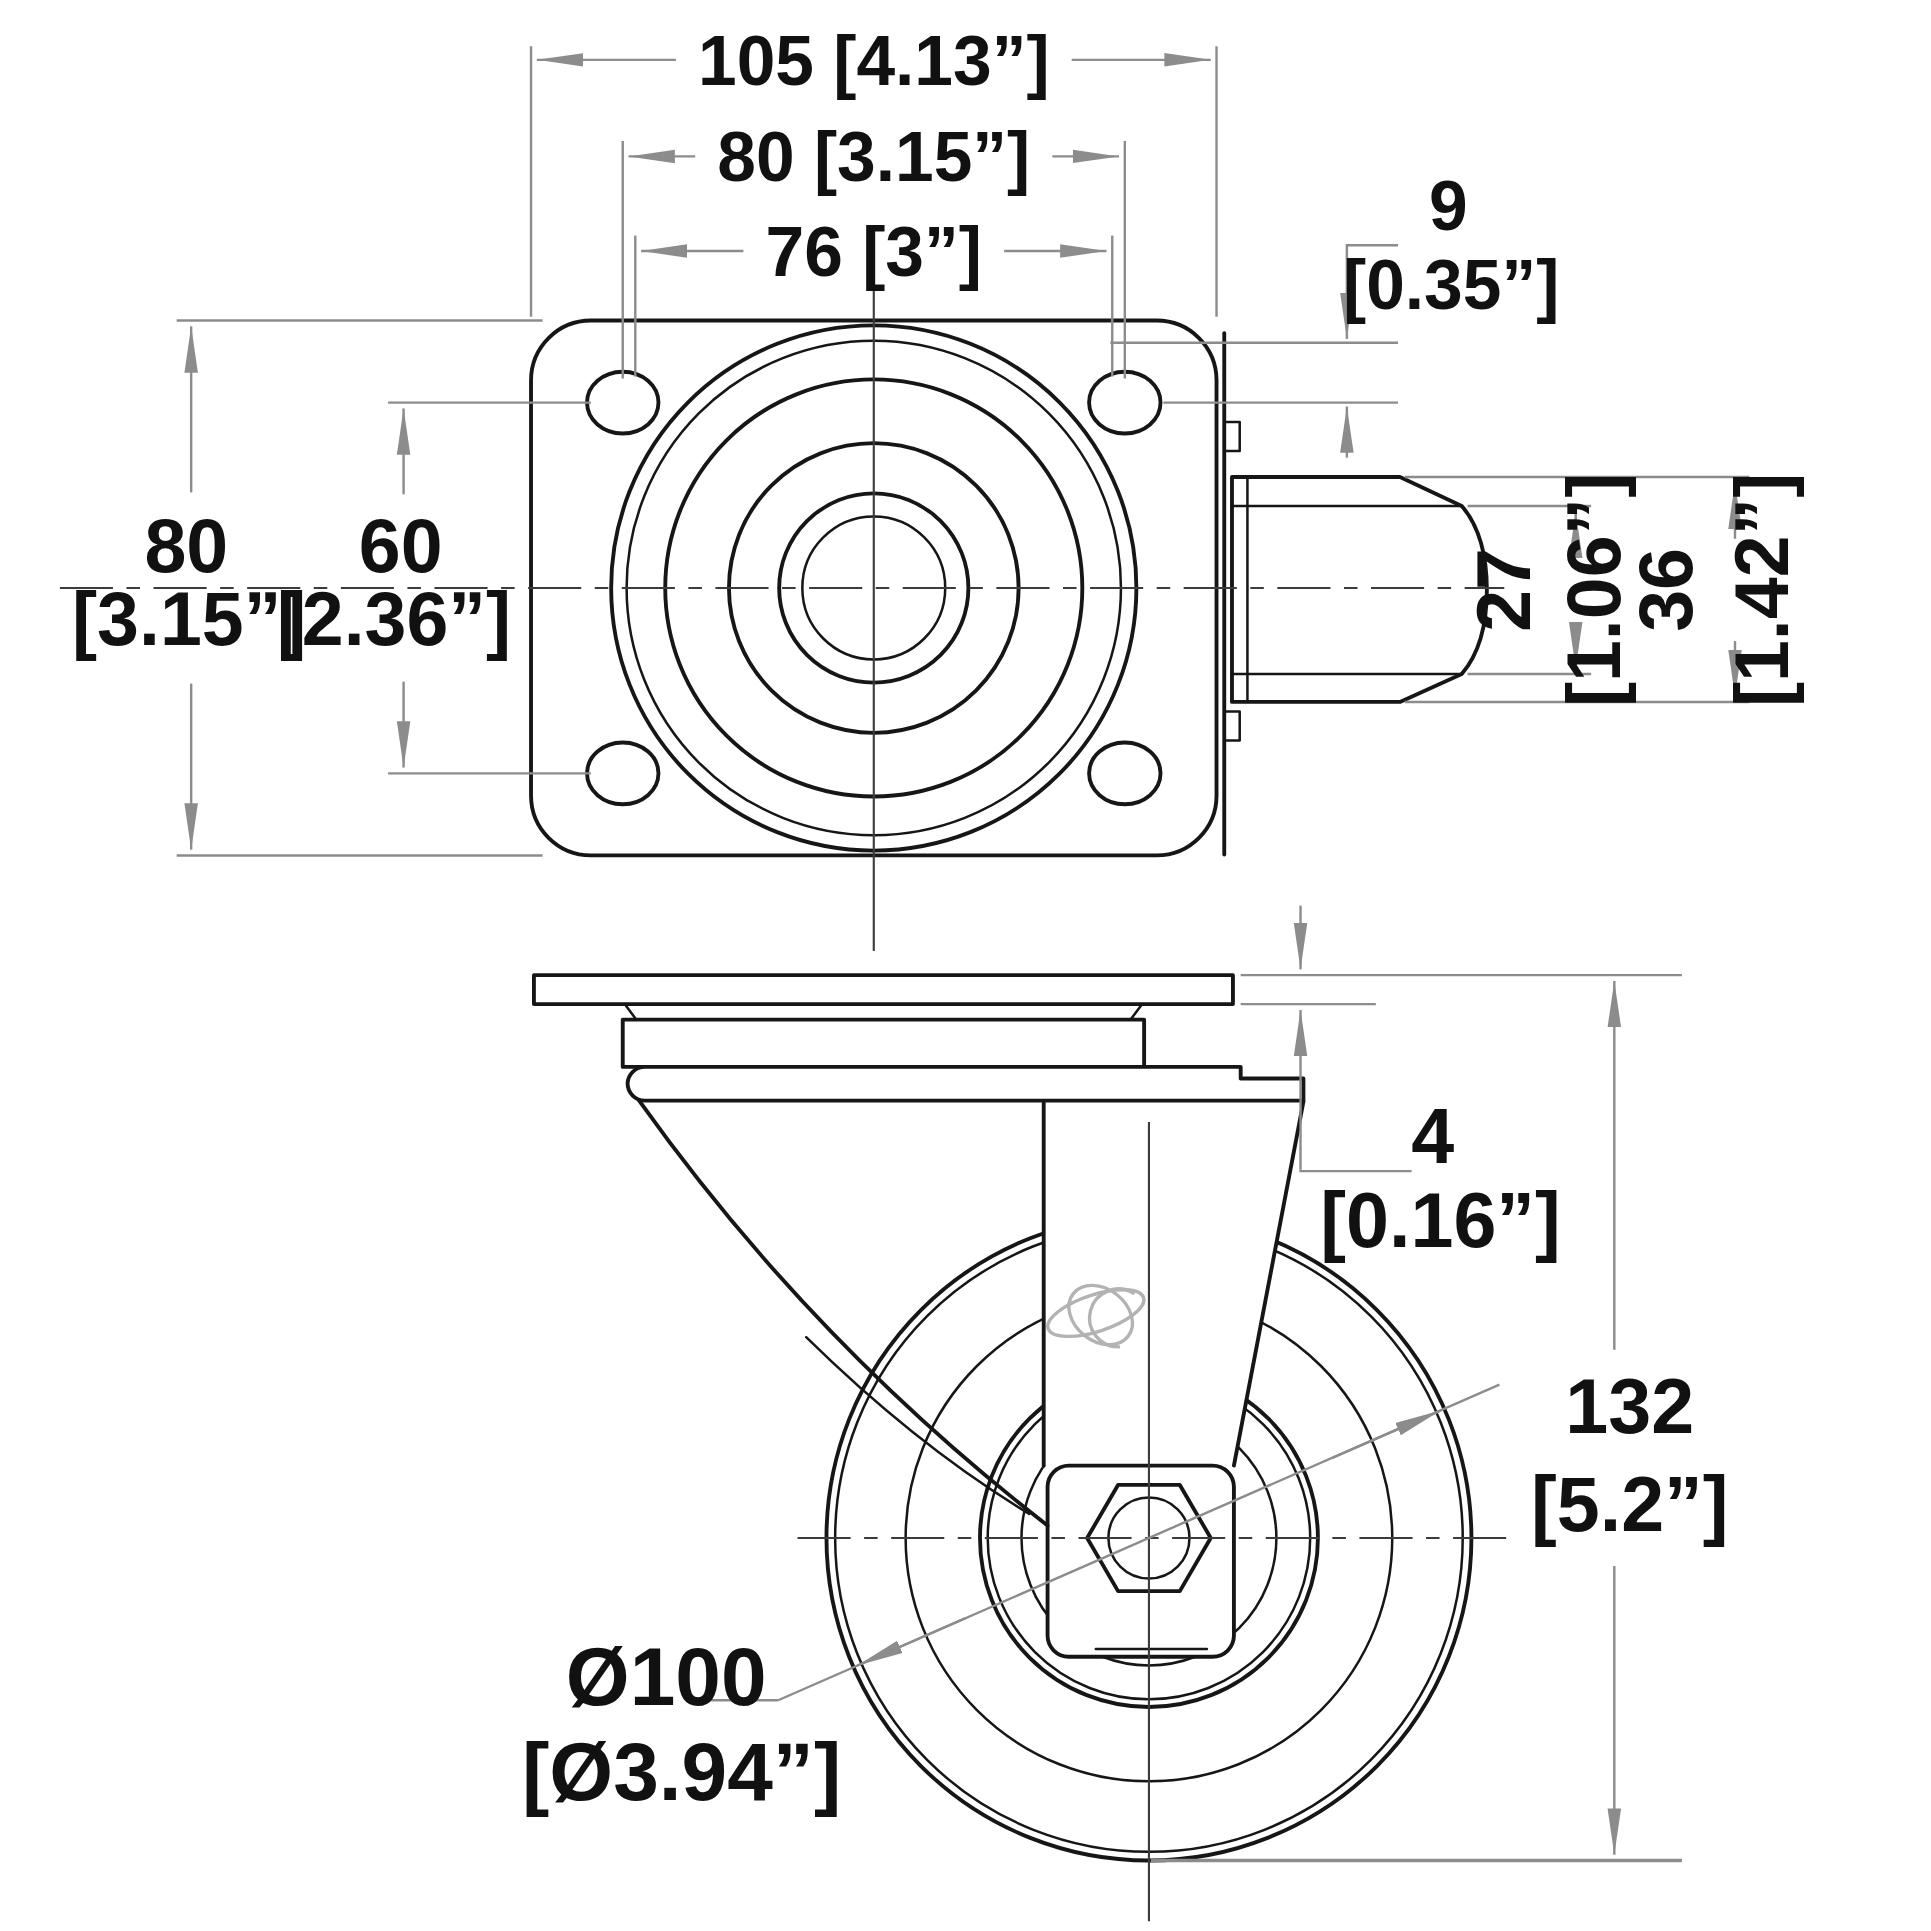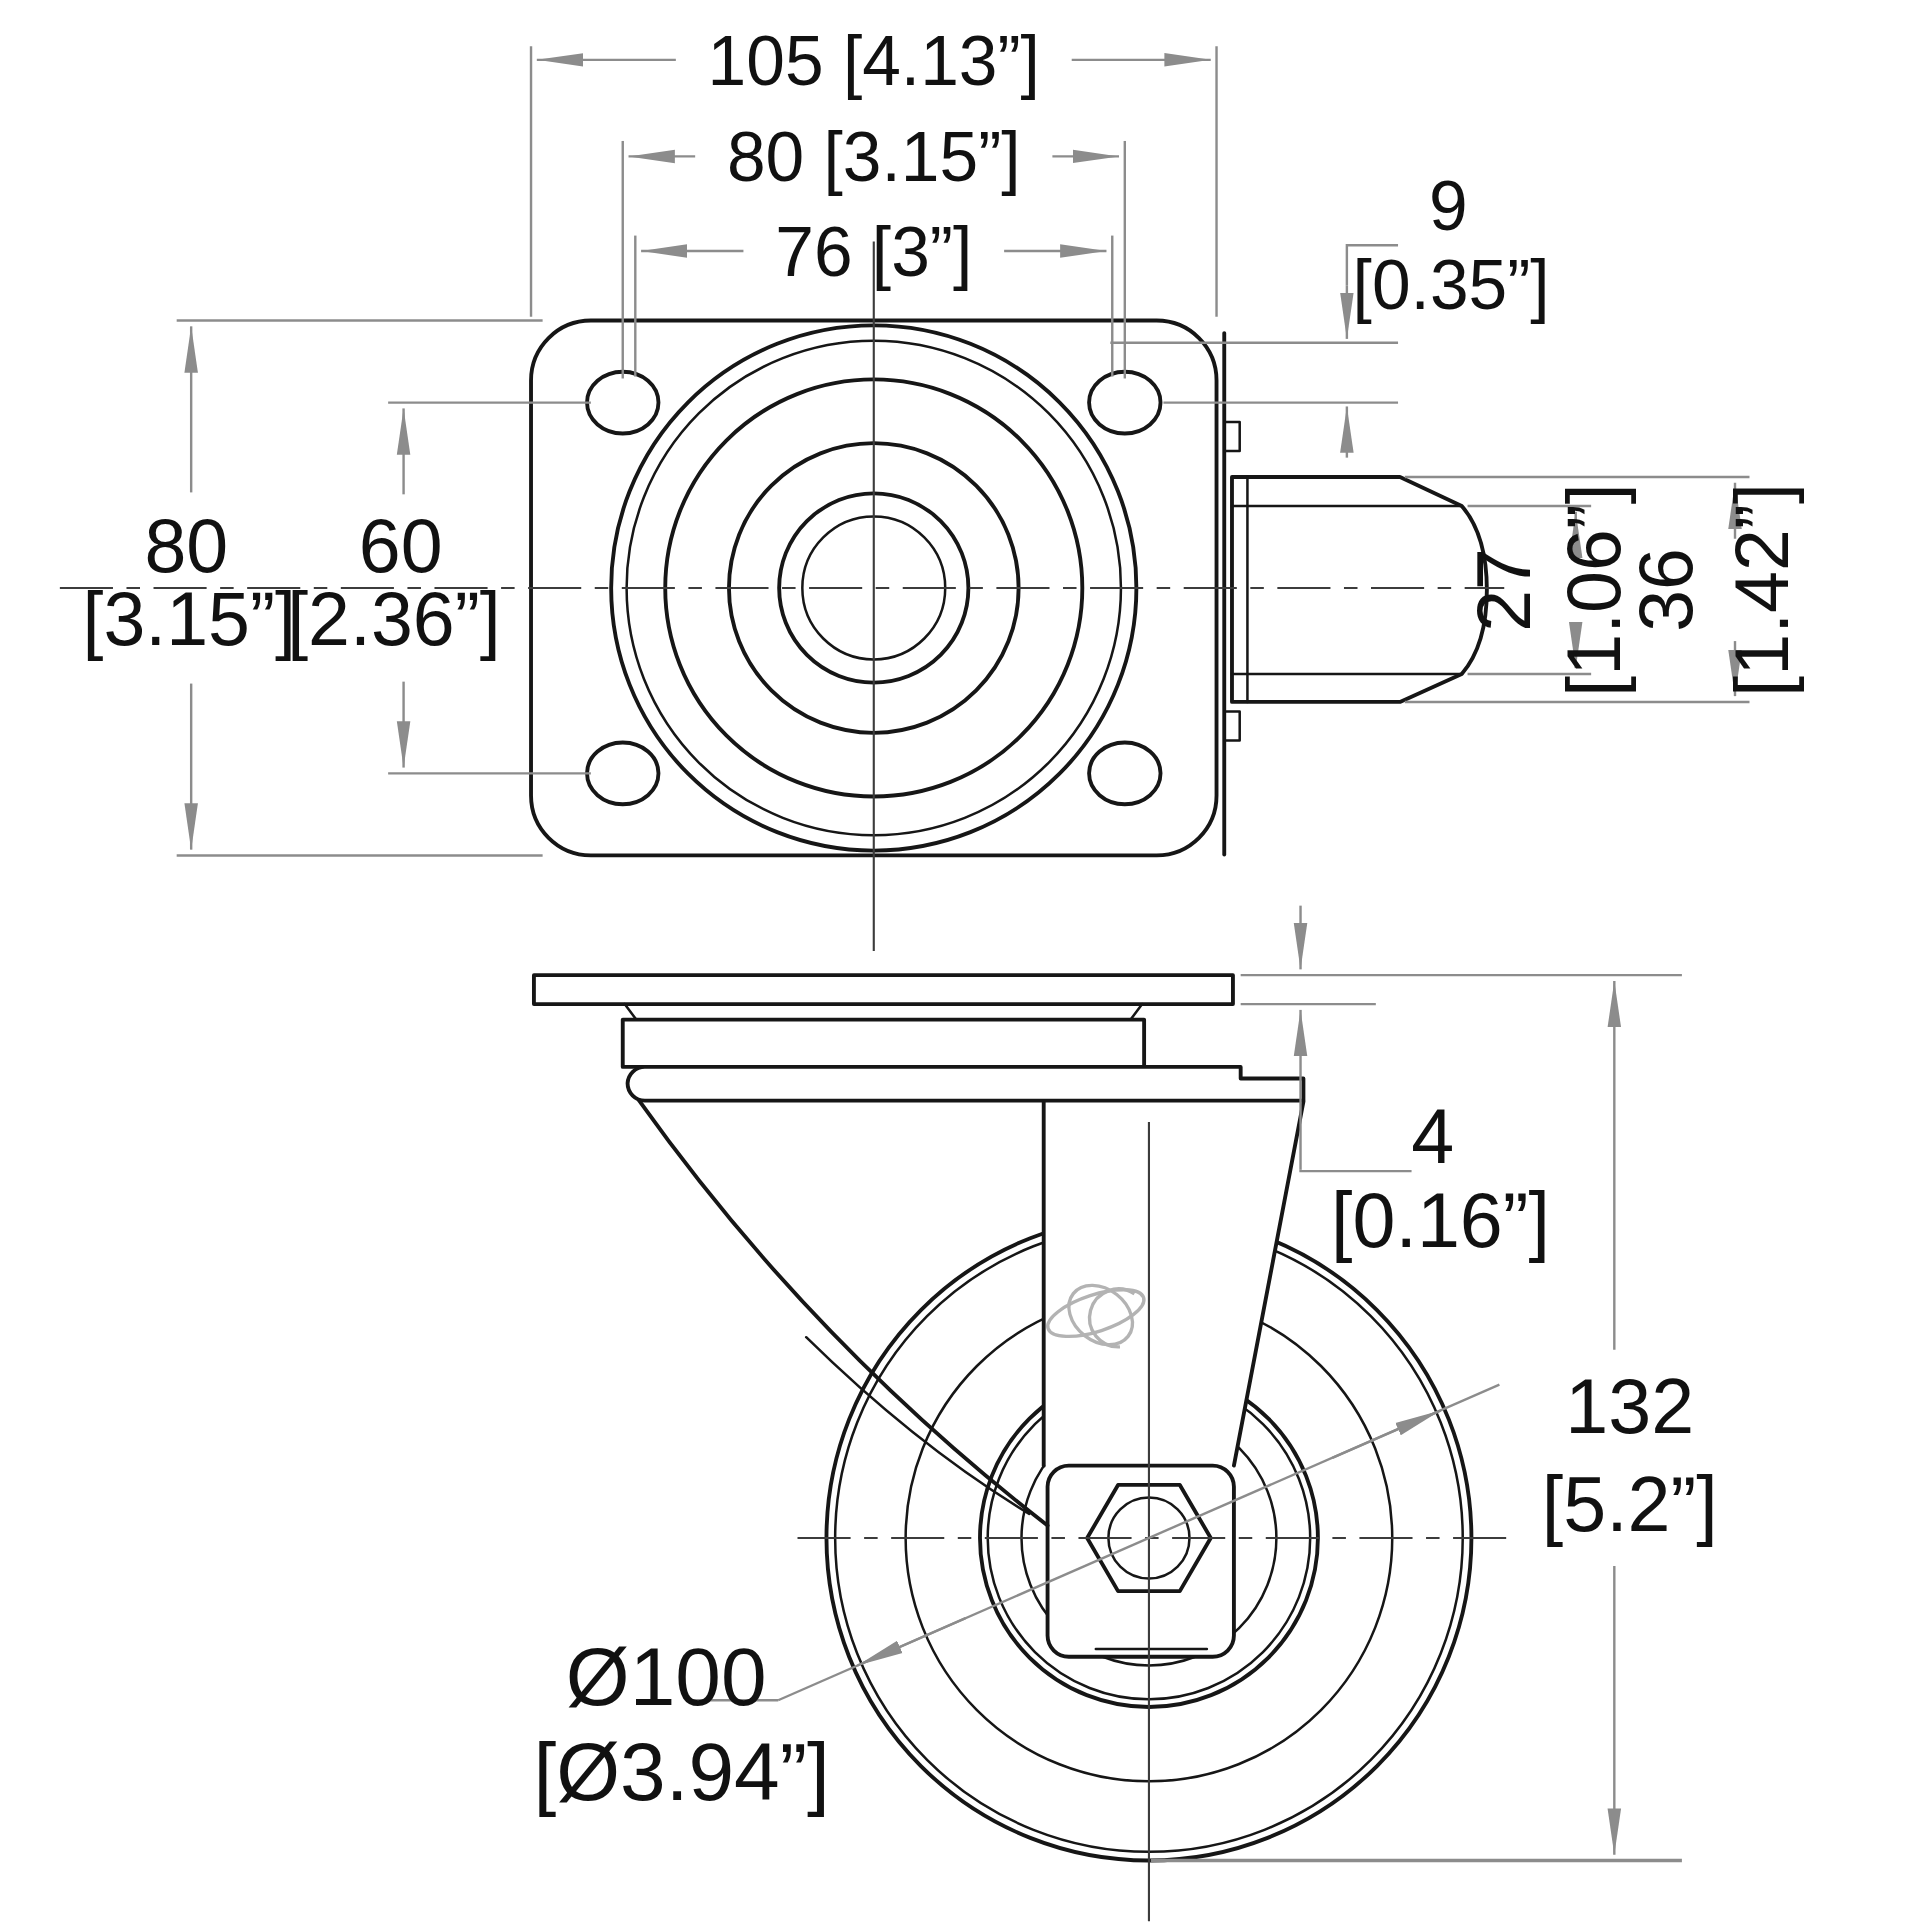--- a/index.html
+++ b/index.html
@@ -1,17 +1,17 @@
 <!DOCTYPE html>
 <html><head>
 <meta charset="utf-8">
 <style>
   html,body{margin:0;padding:0;background:#ffffff;}
   body{font-family:"Liberation Sans", sans-serif;}
-  .stage{width:1931px;height:1931px;position:relative;background:#fff;}
+  .stage{width:1931px;height:1931px;position:relative;background:#fff;font-weight:bold;}
   svg{display:block;}
   .ol   {fill:none;stroke:#161616;stroke-width:4;stroke-linejoin:round;stroke-linecap:round;}
   .ol2  {fill:none;stroke:#161616;stroke-width:2.6;stroke-linejoin:round;stroke-linecap:round;}
   .olw  {fill:#ffffff;stroke:#161616;stroke-width:4;stroke-linejoin:round;}
   .fillw{fill:#ffffff;stroke:none;}
   .dim  {fill:none;stroke:#8c8c8c;stroke-width:2.5;}
   .dimB {fill:none;stroke:#8c8c8c;stroke-width:3.5;}
   .cl   {fill:none;stroke:#3c3c3c;stroke-width:2.2;}
   .cld  {fill:none;stroke:#3c3c3c;stroke-width:2.2;stroke-dasharray:55 14 14 14;}
   .logo {fill:none;stroke:#b3b3b3;stroke-width:3.5;}

